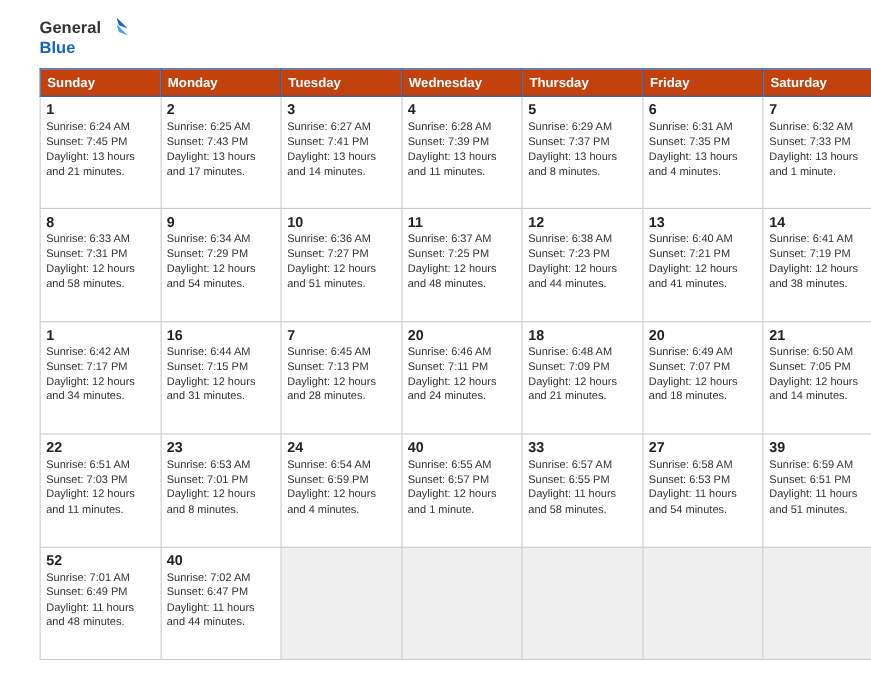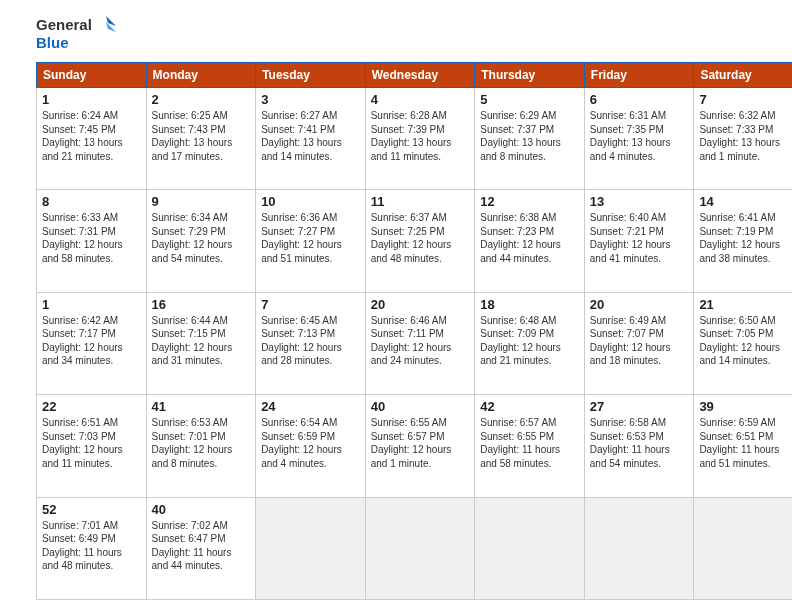--- a/index.html
+++ b/index.html
@@ -203,33 +203,33 @@
             <span class="day-num">21</span>
             <div class="cell-text">Sunrise: 6:50 AM<br>Sunset: 7:05 PM<br>Daylight: 12 hours<br>and 14 minutes.</div>
           </td>
         </tr>
         <tr>
           <td>
             <span class="day-num">22</span>
             <div class="cell-text">Sunrise: 6:51 AM<br>Sunset: 7:03 PM<br>Daylight: 12 hours<br>and 11 minutes.</div>
           </td>
           <td>
-            <span class="day-num">41</span>
+            <span class="day-num">23</span>
             <div class="cell-text">Sunrise: 6:53 AM<br>Sunset: 7:01 PM<br>Daylight: 12 hours<br>and 8 minutes.</div>
           </td>
           <td>
             <span class="day-num">24</span>
             <div class="cell-text">Sunrise: 6:54 AM<br>Sunset: 6:59 PM<br>Daylight: 12 hours<br>and 4 minutes.</div>
           </td>
           <td>
             <span class="day-num">40</span>
             <div class="cell-text">Sunrise: 6:55 AM<br>Sunset: 6:57 PM<br>Daylight: 12 hours<br>and 1 minute.</div>
           </td>
           <td>
-            <span class="day-num">42</span>
+            <span class="day-num">33</span>
             <div class="cell-text">Sunrise: 6:57 AM<br>Sunset: 6:55 PM<br>Daylight: 11 hours<br>and 58 minutes.</div>
           </td>
           <td>
             <span class="day-num">27</span>
             <div class="cell-text">Sunrise: 6:58 AM<br>Sunset: 6:53 PM<br>Daylight: 11 hours<br>and 54 minutes.</div>
           </td>
           <td>
             <span class="day-num">39</span>
             <div class="cell-text">Sunrise: 6:59 AM<br>Sunset: 6:51 PM<br>Daylight: 11 hours<br>and 51 minutes.</div>
           </td>

